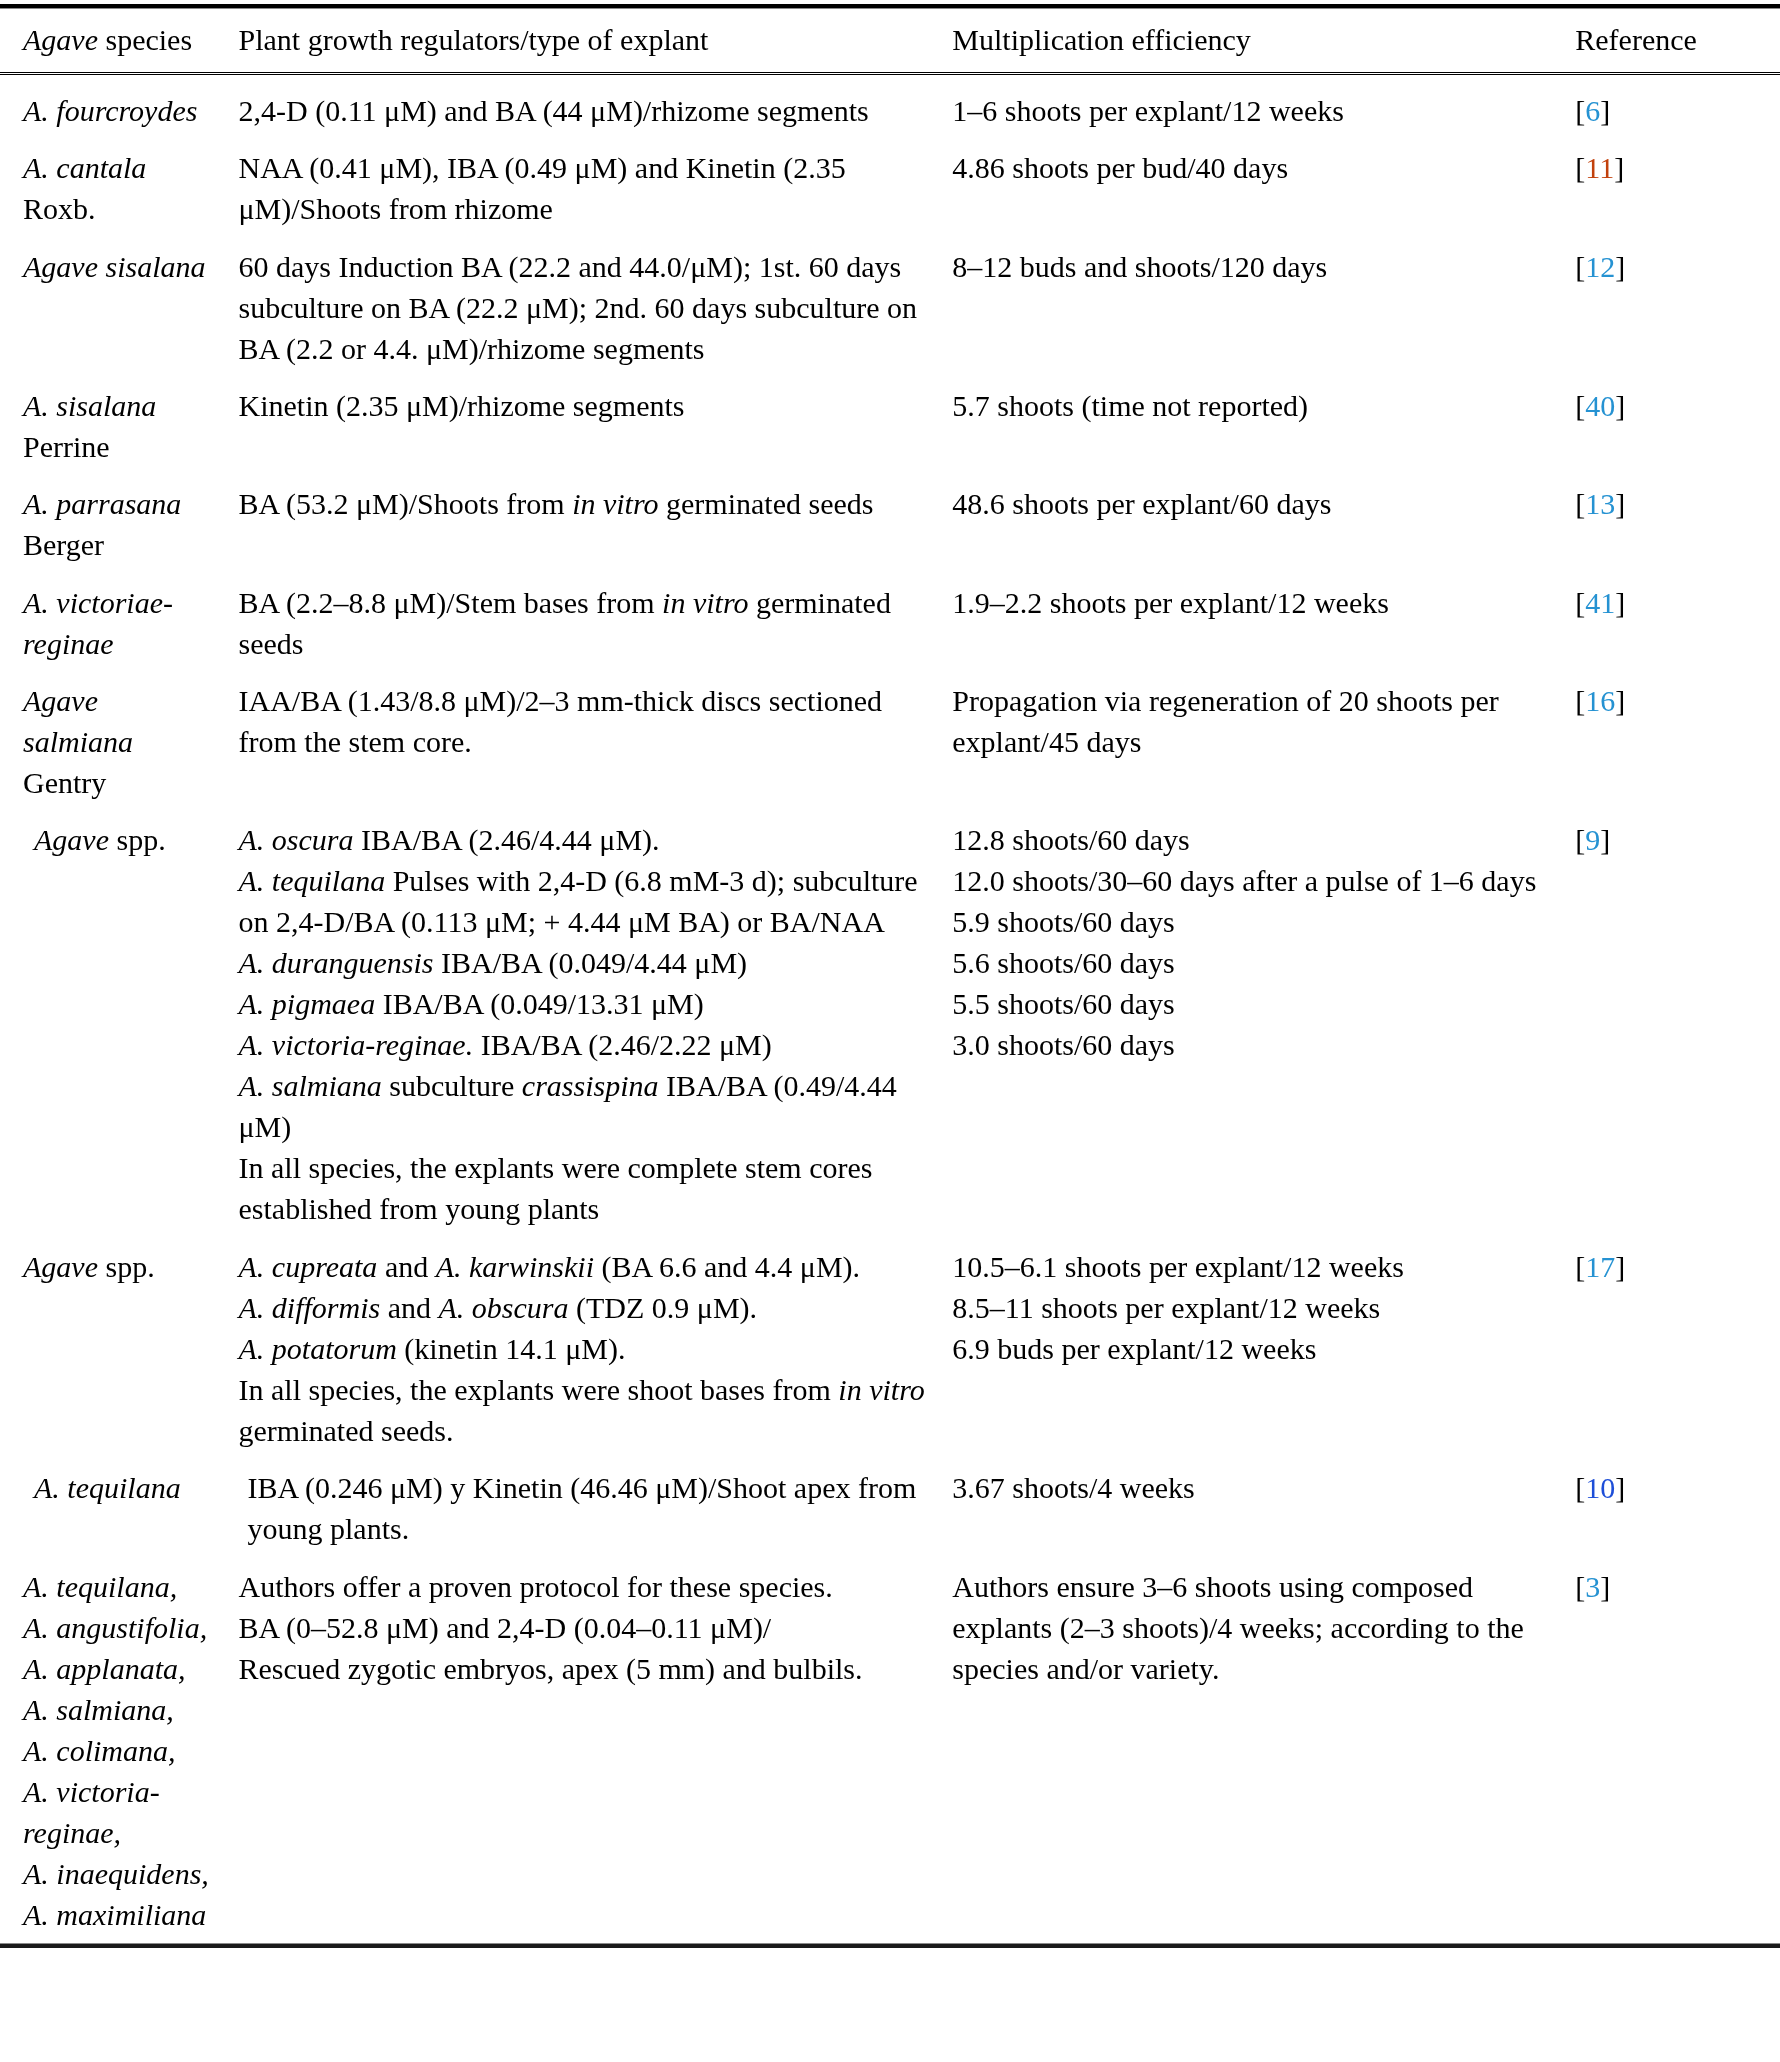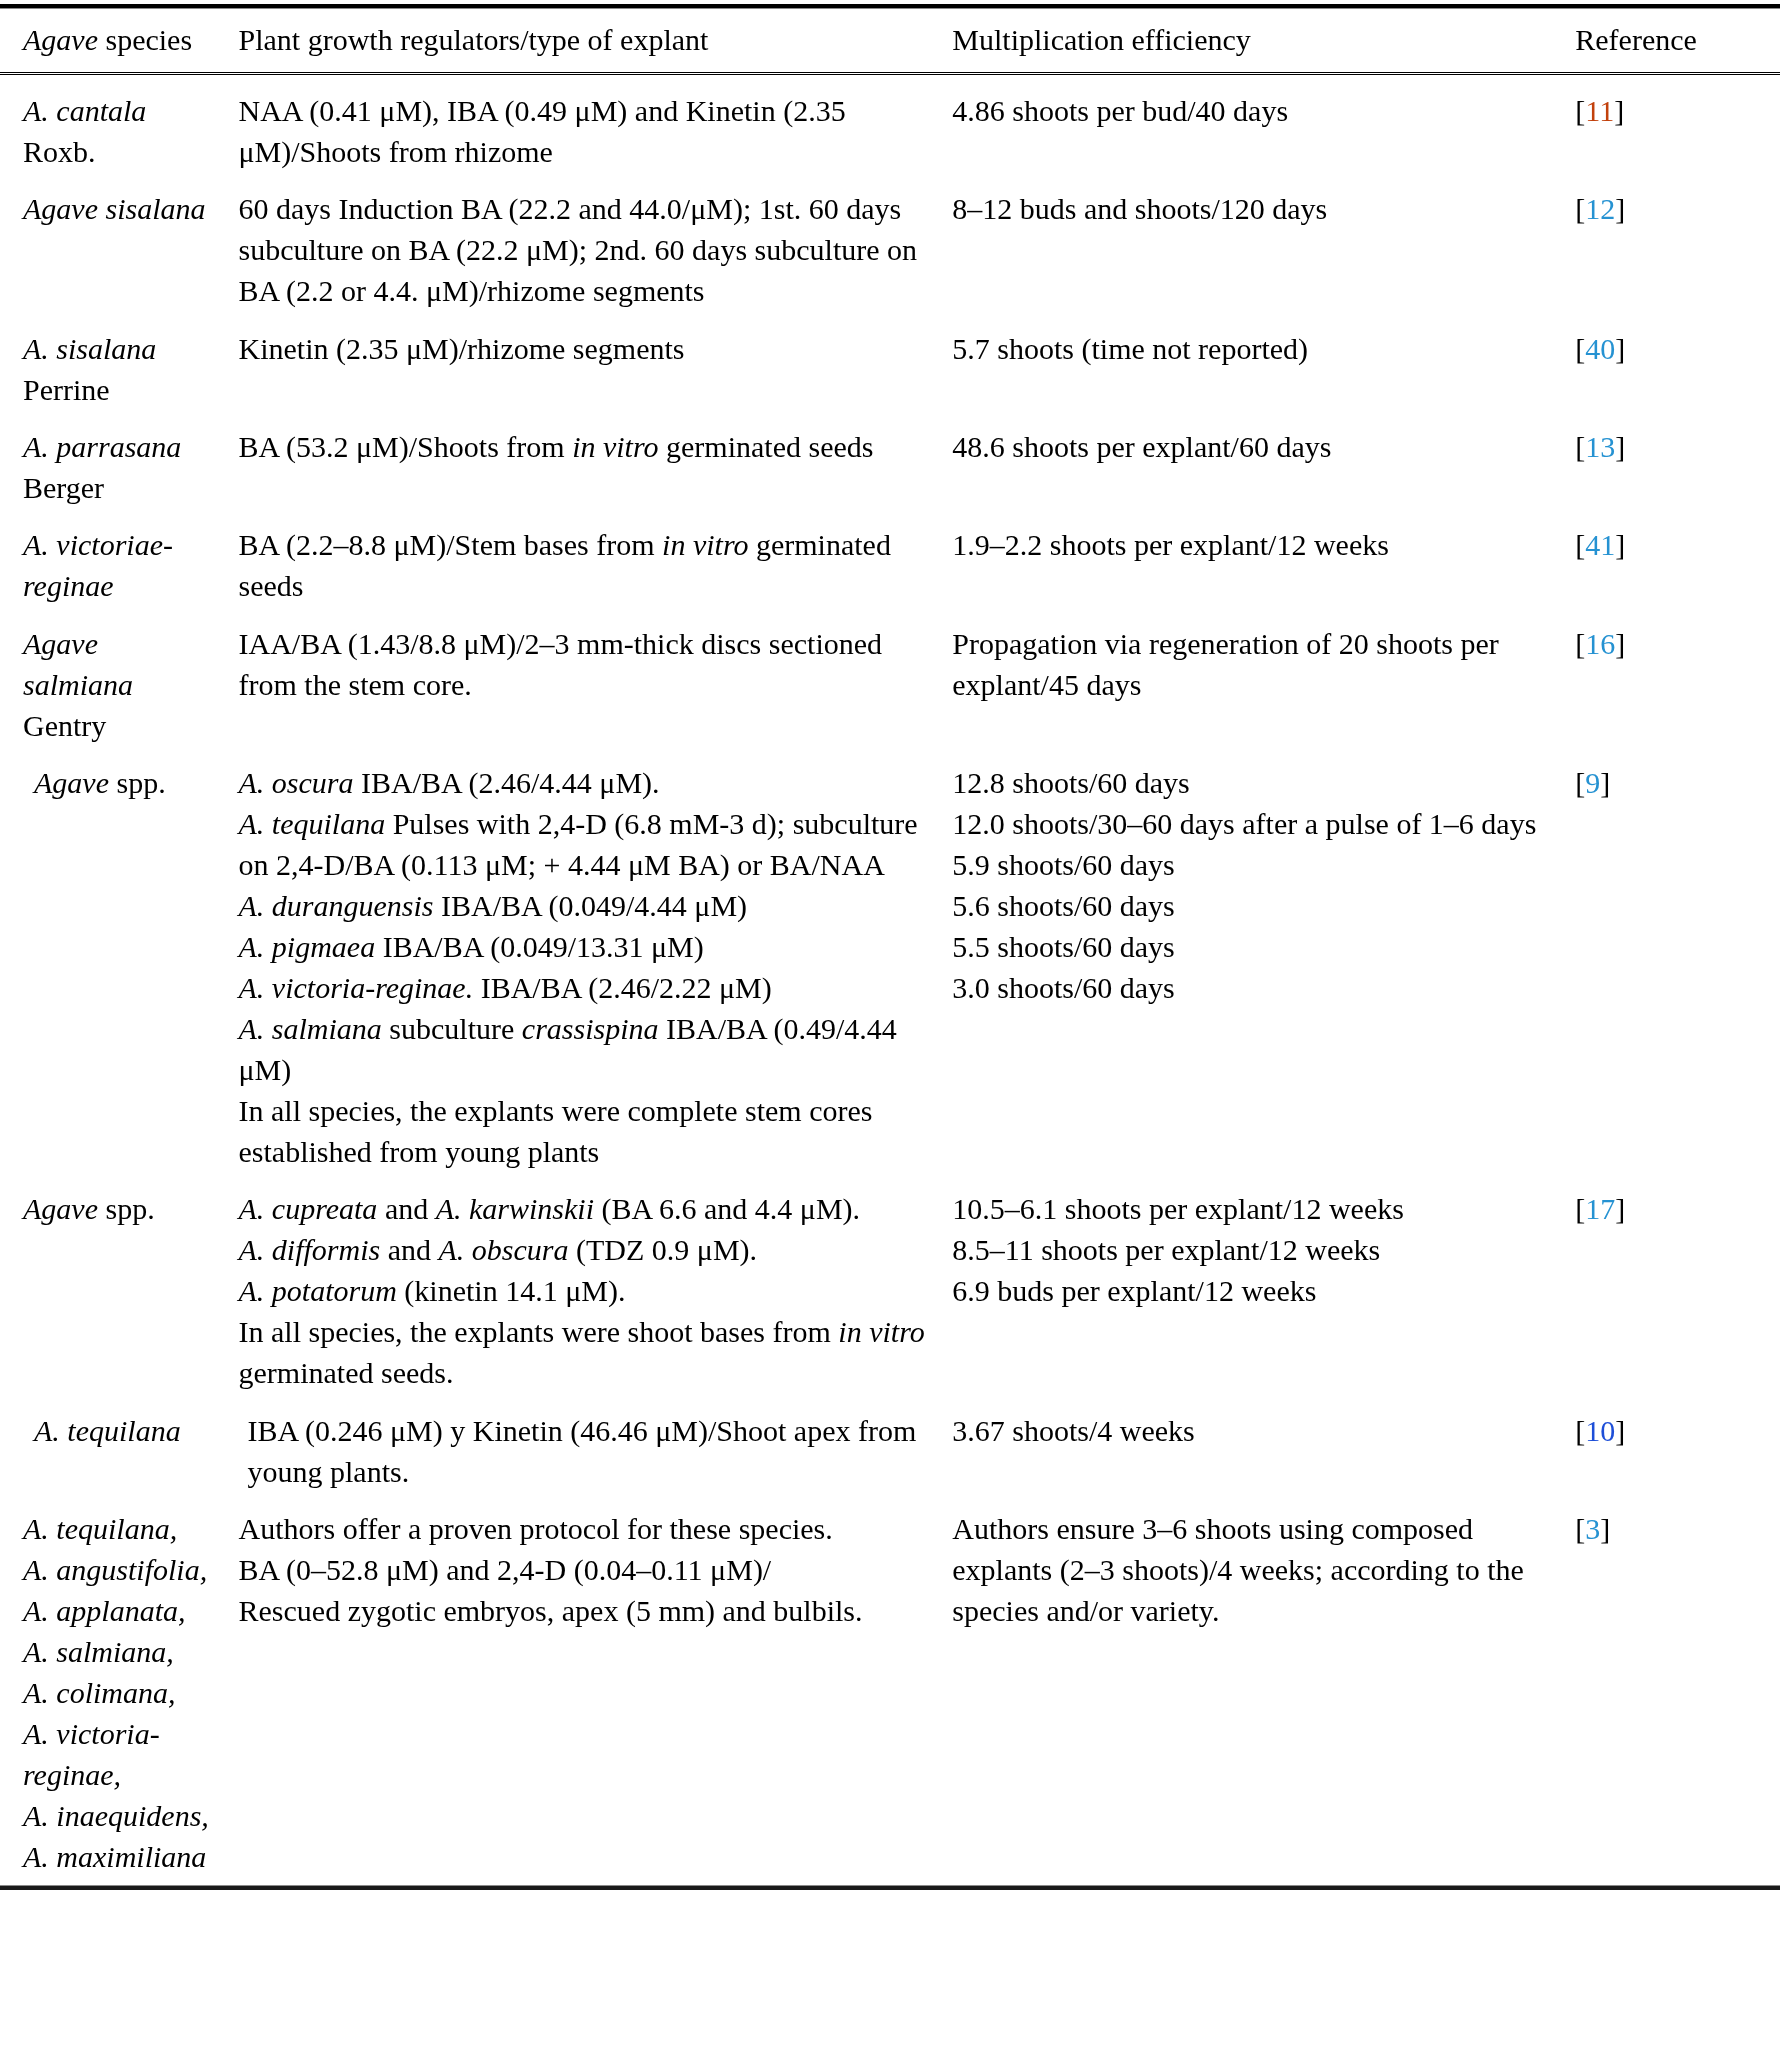--- a/index.html
+++ b/index.html
@@ -95,20 +95,32 @@
       <tr>
           <th><span class="it">Agave</span><span> species</span></th>
           <th><span>Plant growth regulators/type of explant</span></th>
           <th><span>Multiplication efficiency</span></th>
           <th><span>Reference</span></th>
         </tr>
     </thead>
     <tbody>
         <tr>
           <td>
+            <p><span class="it">A. fourcroydes</span></p>
+          </td>
+          <td>
+            <p><span>2,4-D (0.11 μM) and BA (44 μM)/rhizome segments</span></p>
+          </td>
+          <td>
+            <p><span>1–6 shoots per explant/12 weeks</span></p>
+          </td>
+          <td class="ref-cell"><span>[</span><span class="ref-num" style="color: rgb(37, 146, 210);">6</span><span>]</span></td>
+        </tr>
+        <tr>
+          <td>
             <p><span class="it">A. cantala</span></p>
             <p><span>Roxb.</span></p>
           </td>
           <td>
             <p><span>NAA (0.41 μM), IBA (0.49 μM) and Kinetin (2.35 μM)/Shoots from rhizome</span></p>
           </td>
           <td>
             <p><span>4.86 shoots per bud/40 days</span></p>
           </td>
           <td class="ref-cell"><span>[</span><span class="ref-num" style="color: #c2410c;">11</span><span>]</span></td>

